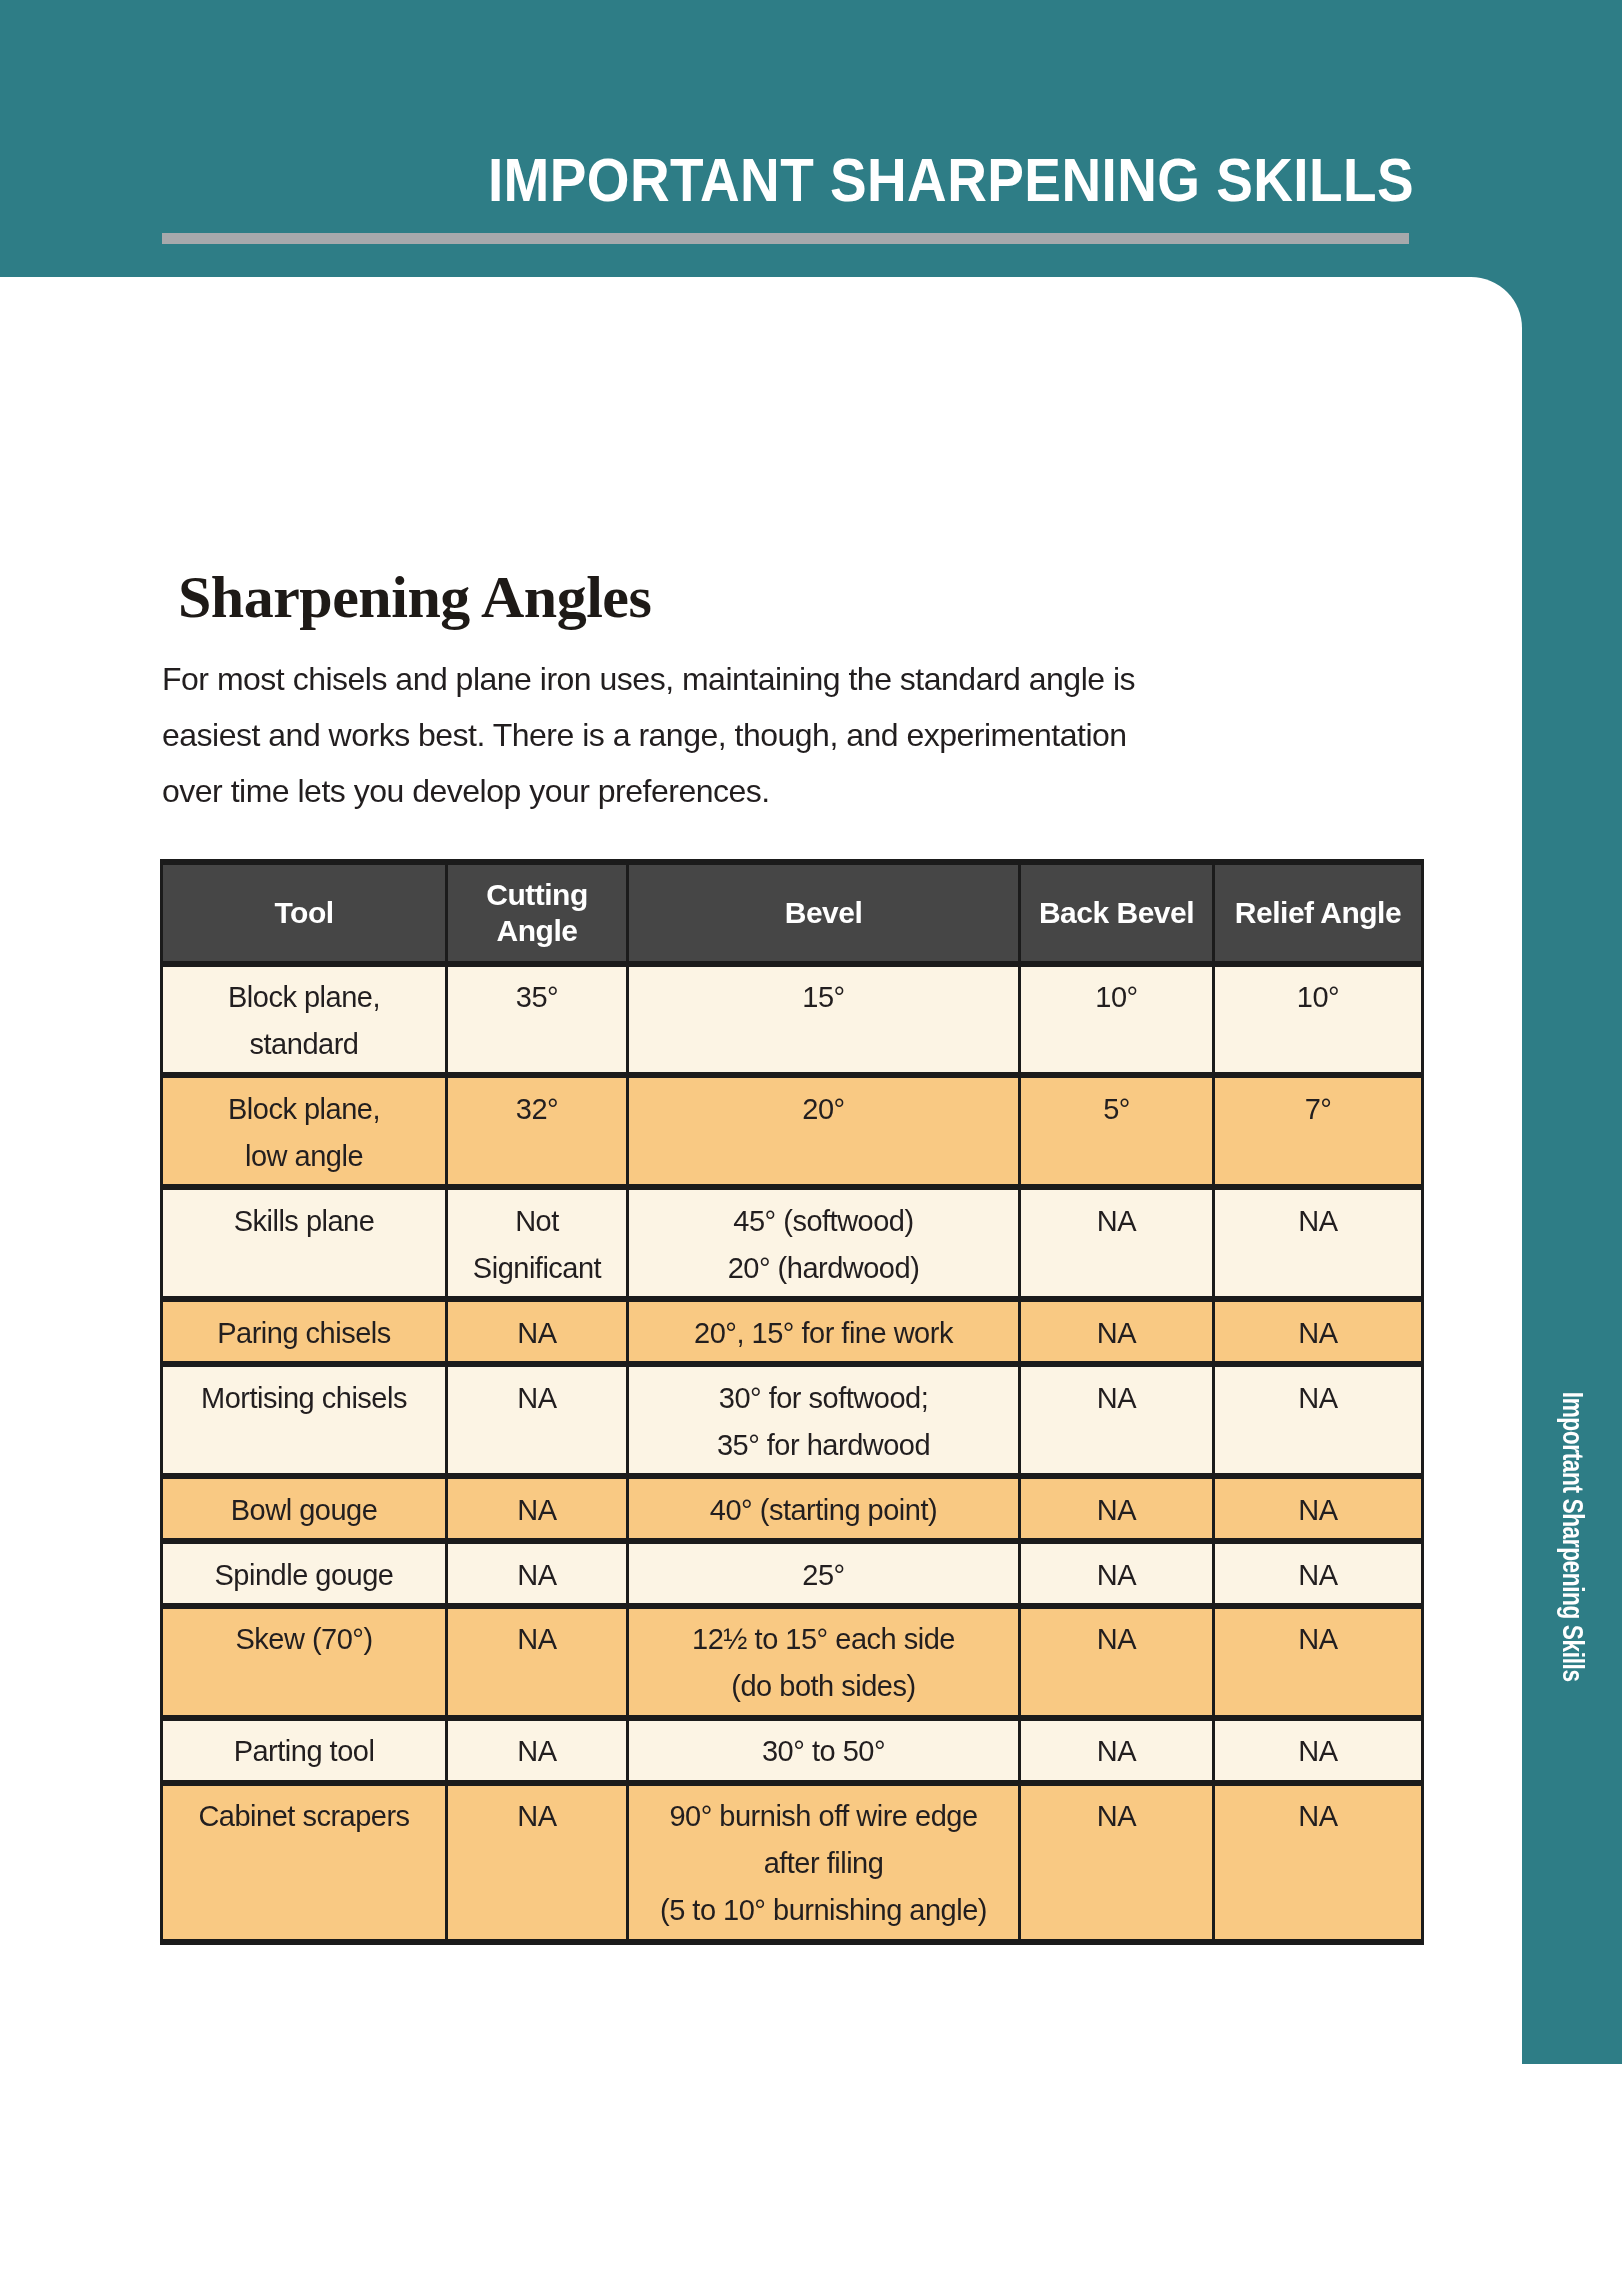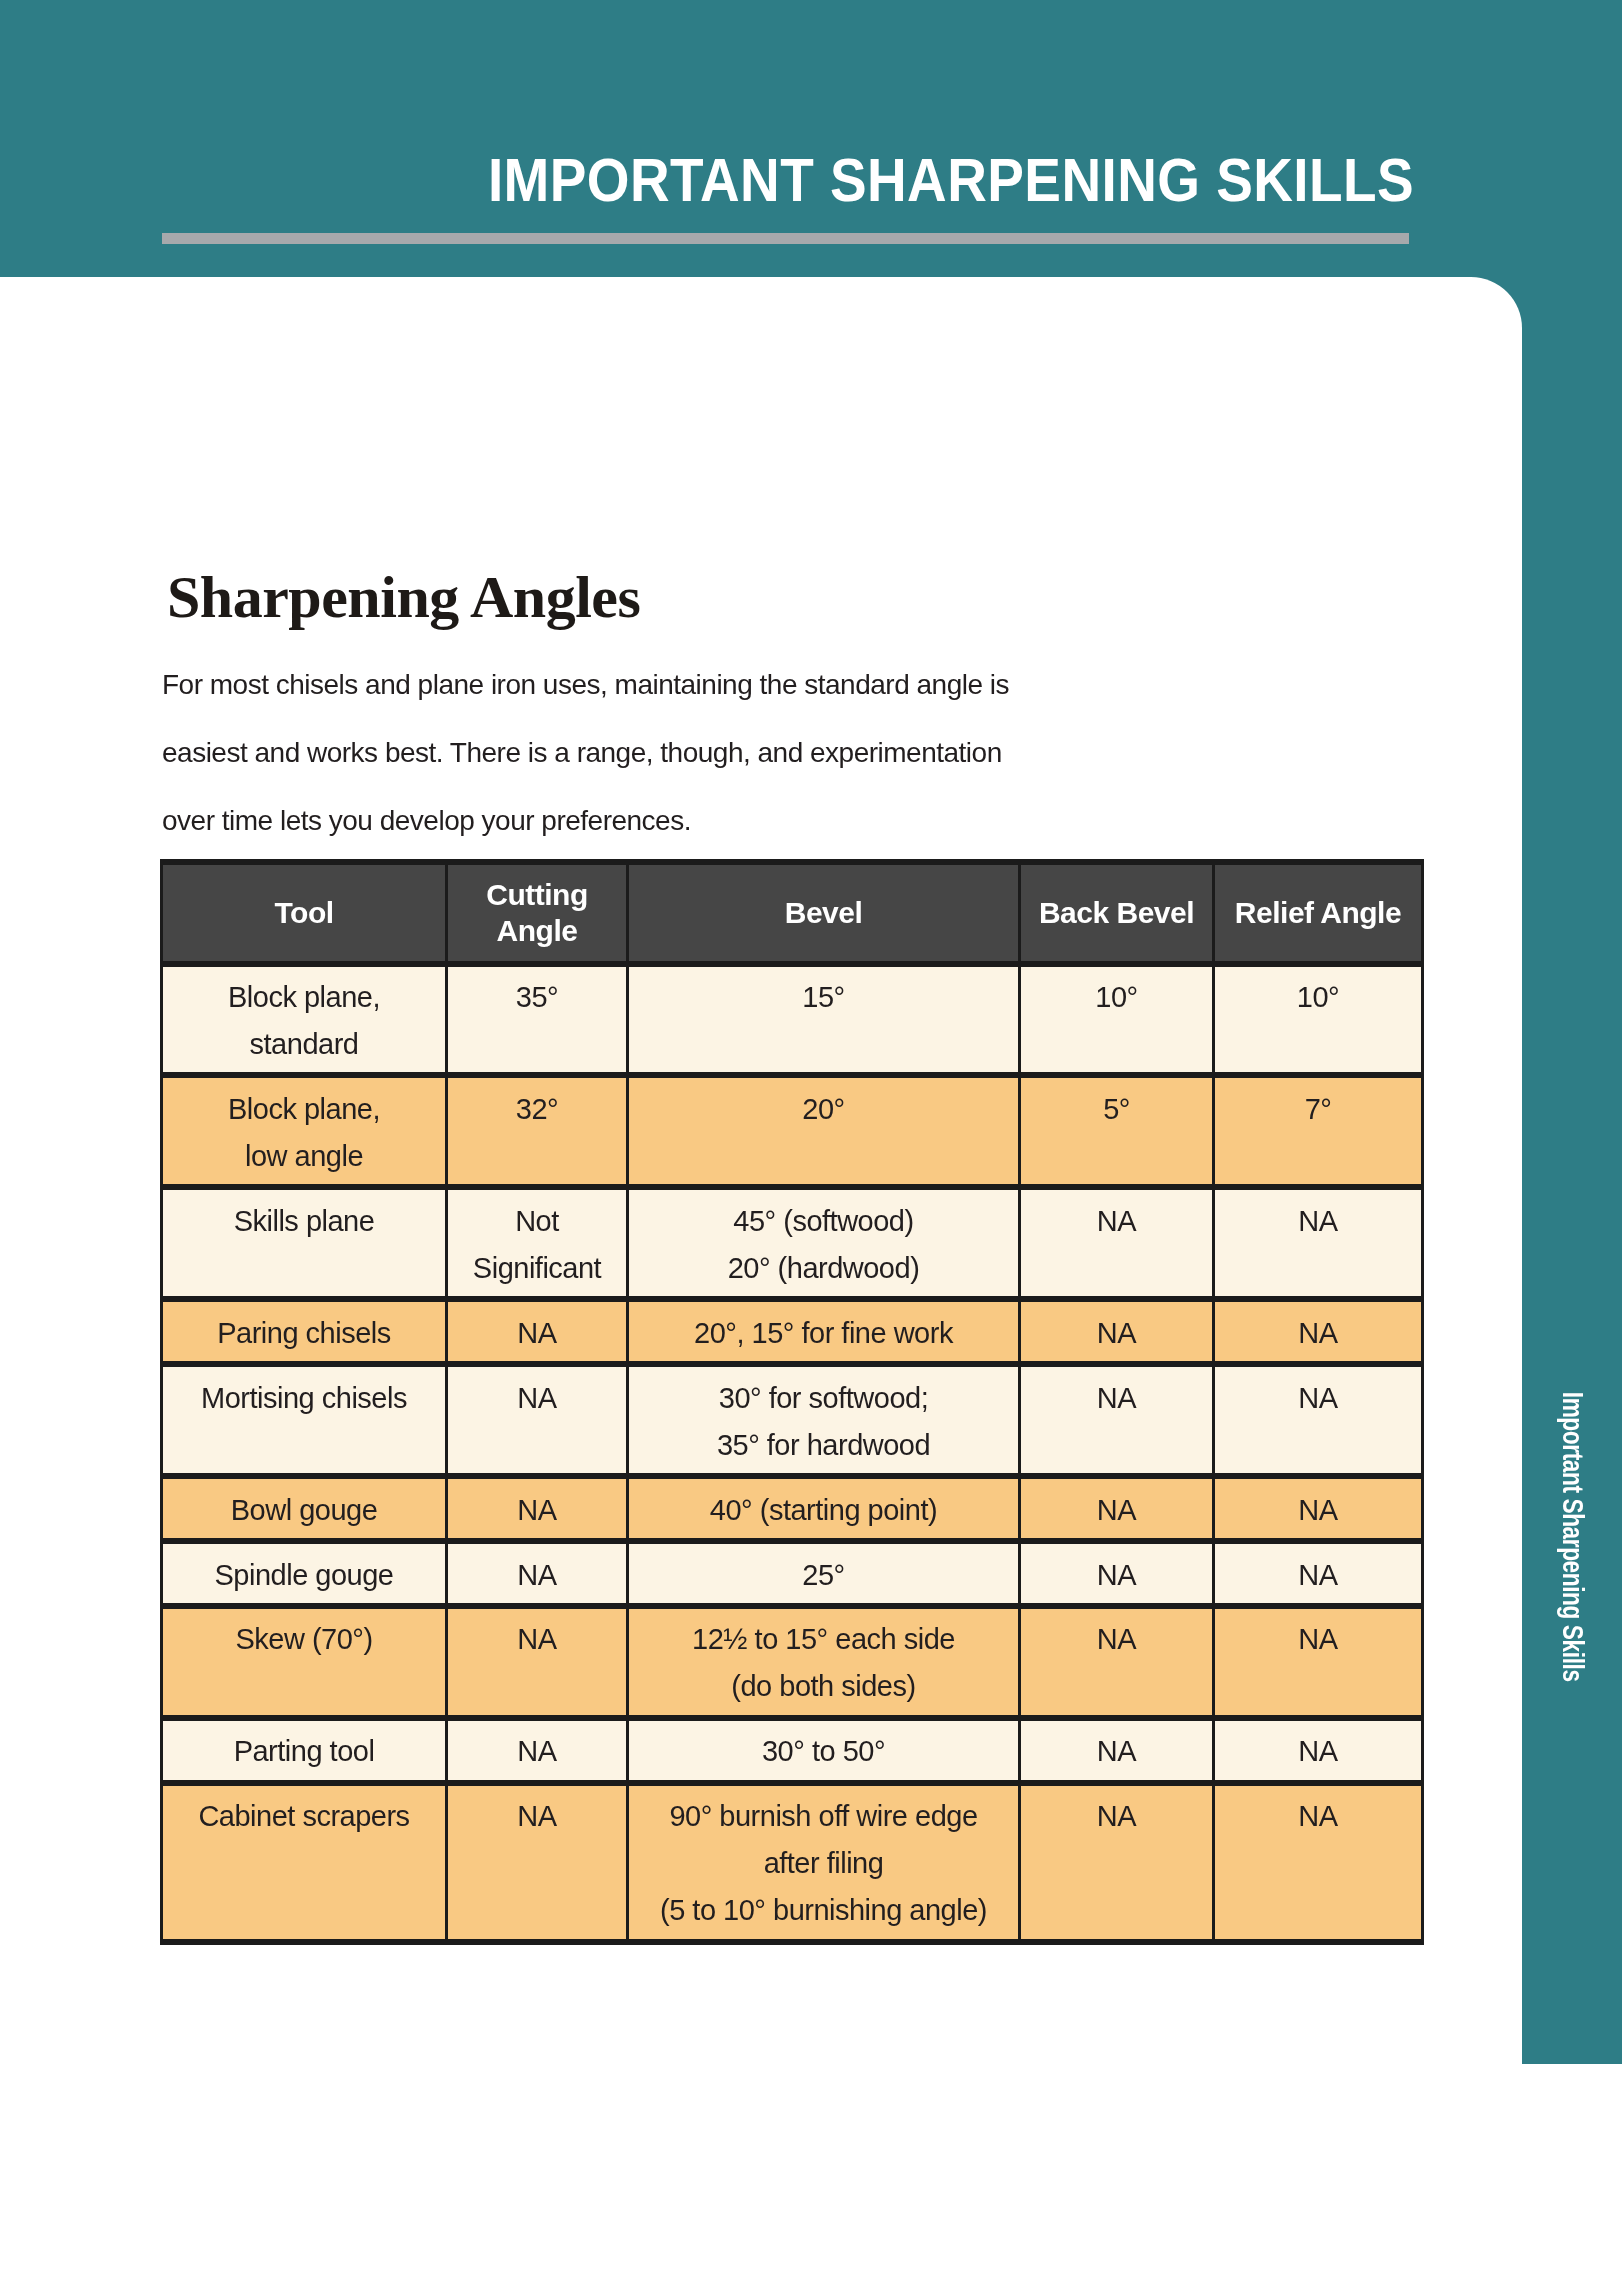--- a/index.html
+++ b/index.html
@@ -36,33 +36,33 @@
   }
   .title-underline {
     position: absolute;
     left: 162px; top: 233px;
     width: 1247px; height: 10.8px;
     background: #A7A9AC;
   }
   
   .section-heading {
     position: absolute;
-    left: 167px; top: 286px;
+    left: 178px; top: 286px;
     font-family: "Liberation Serif", serif;
     font-weight: bold;
     font-size: 60px;
     color: #1E1A17;
     letter-spacing: -0.5px;
   }
   .intro-paragraph {
     position: absolute;
     left: 162px; top: 374px;
     width: 1273px;
-    font-size: 28px;
-    line-height: 68px;
+    font-size: 32px;
+    line-height: 56px;
     color: #221E1F;
     letter-spacing: -0.5px;
     white-space: pre-line;
   }
   
   table.sharpening-table {
     position: absolute;
     left: 160px; top: 582px;
     width: 1262px;
     border-collapse: collapse;

